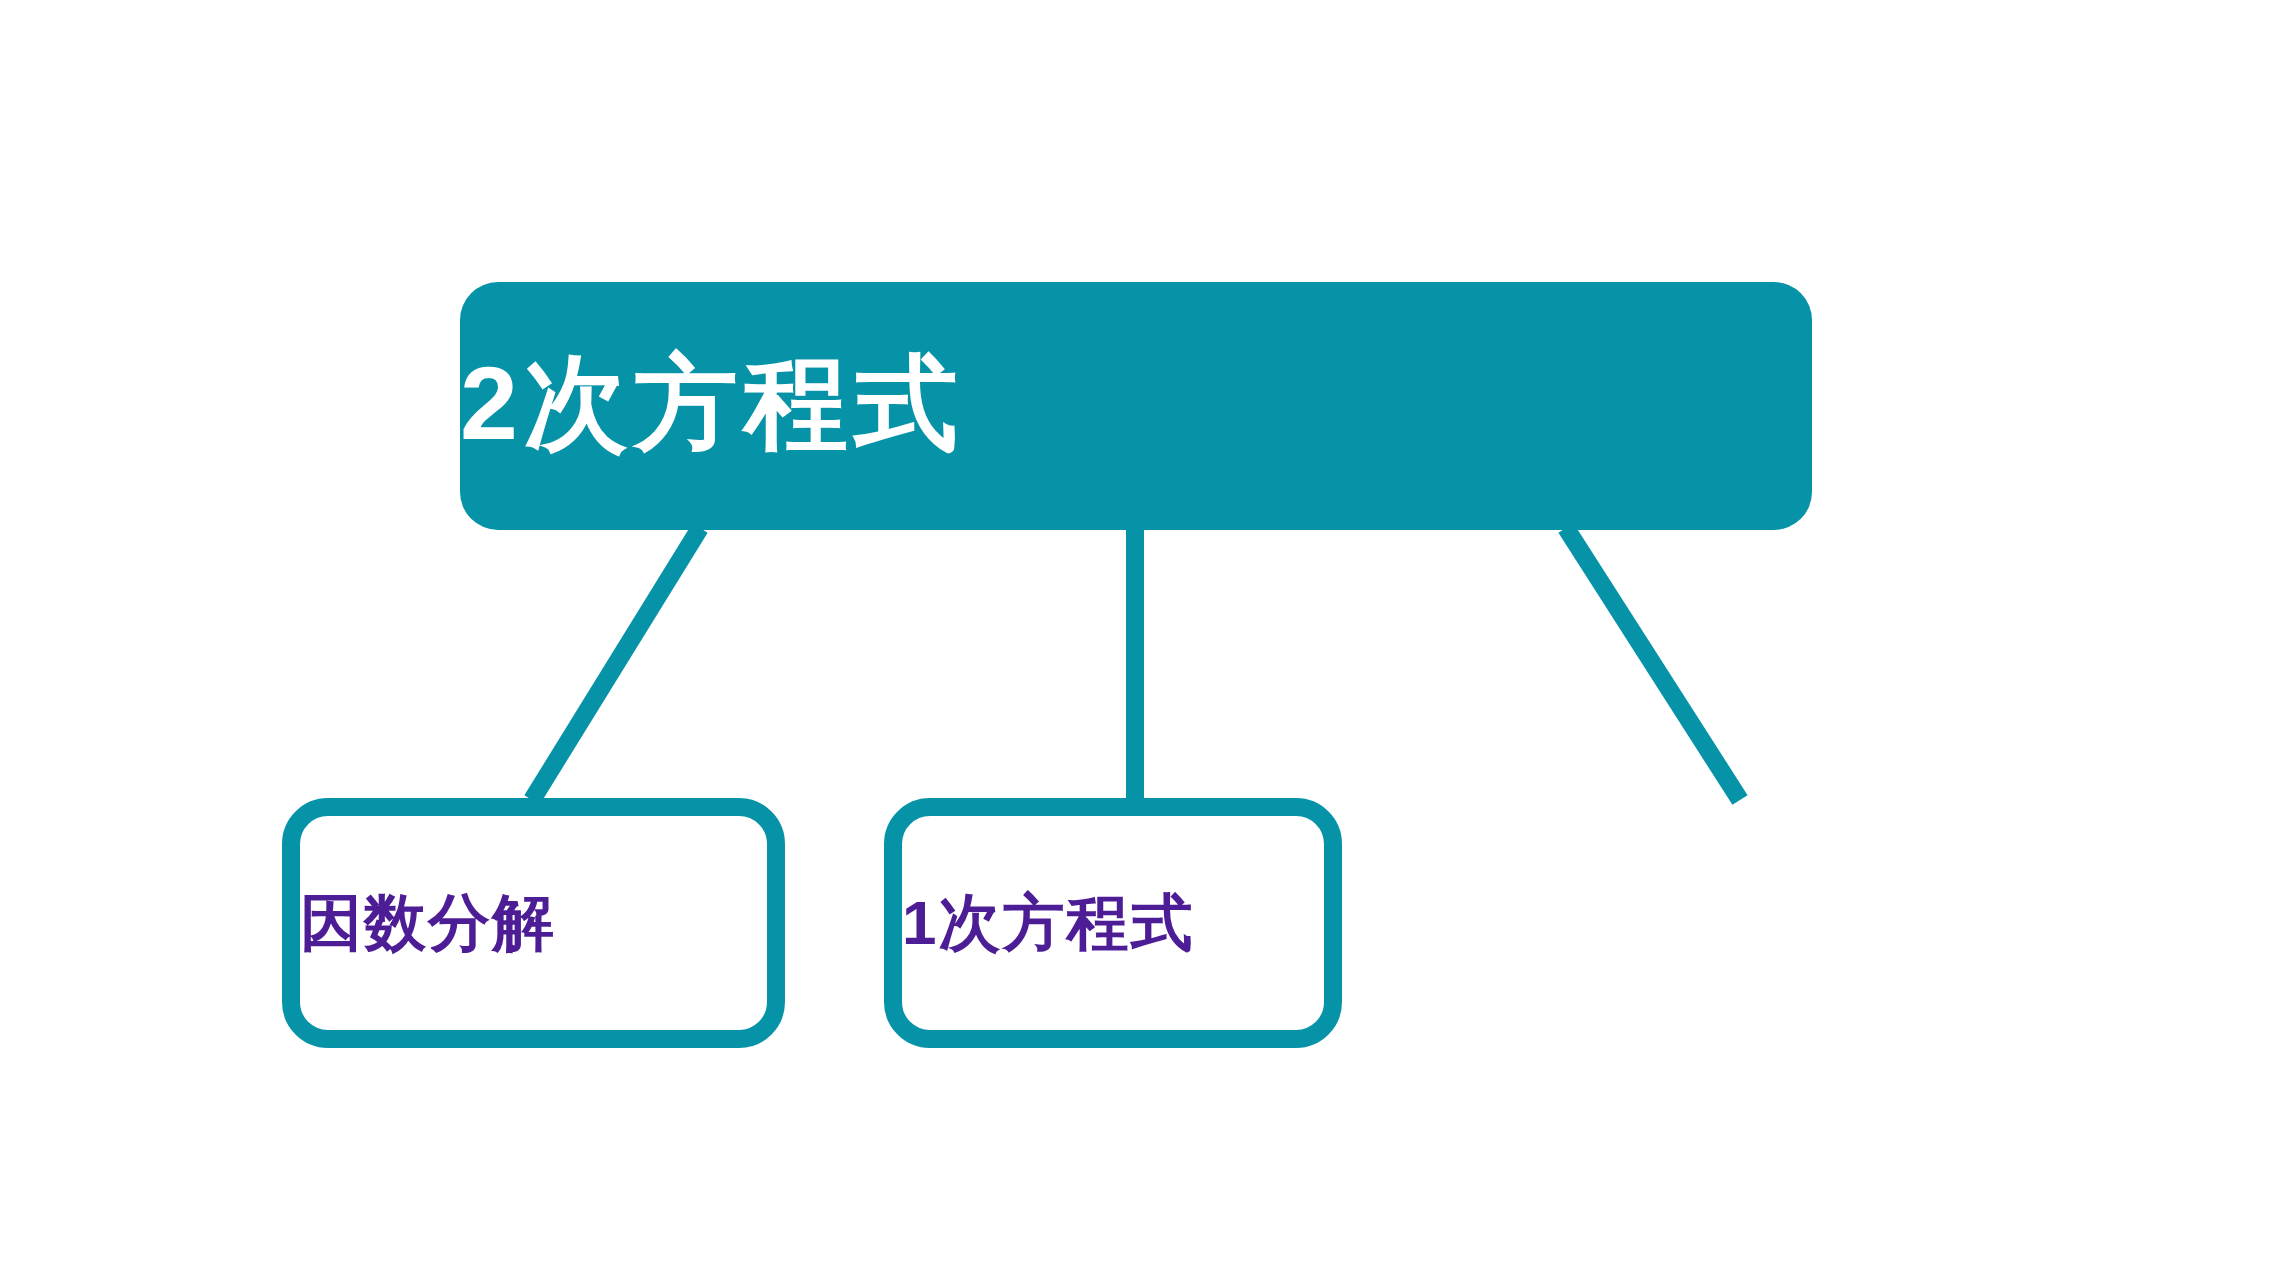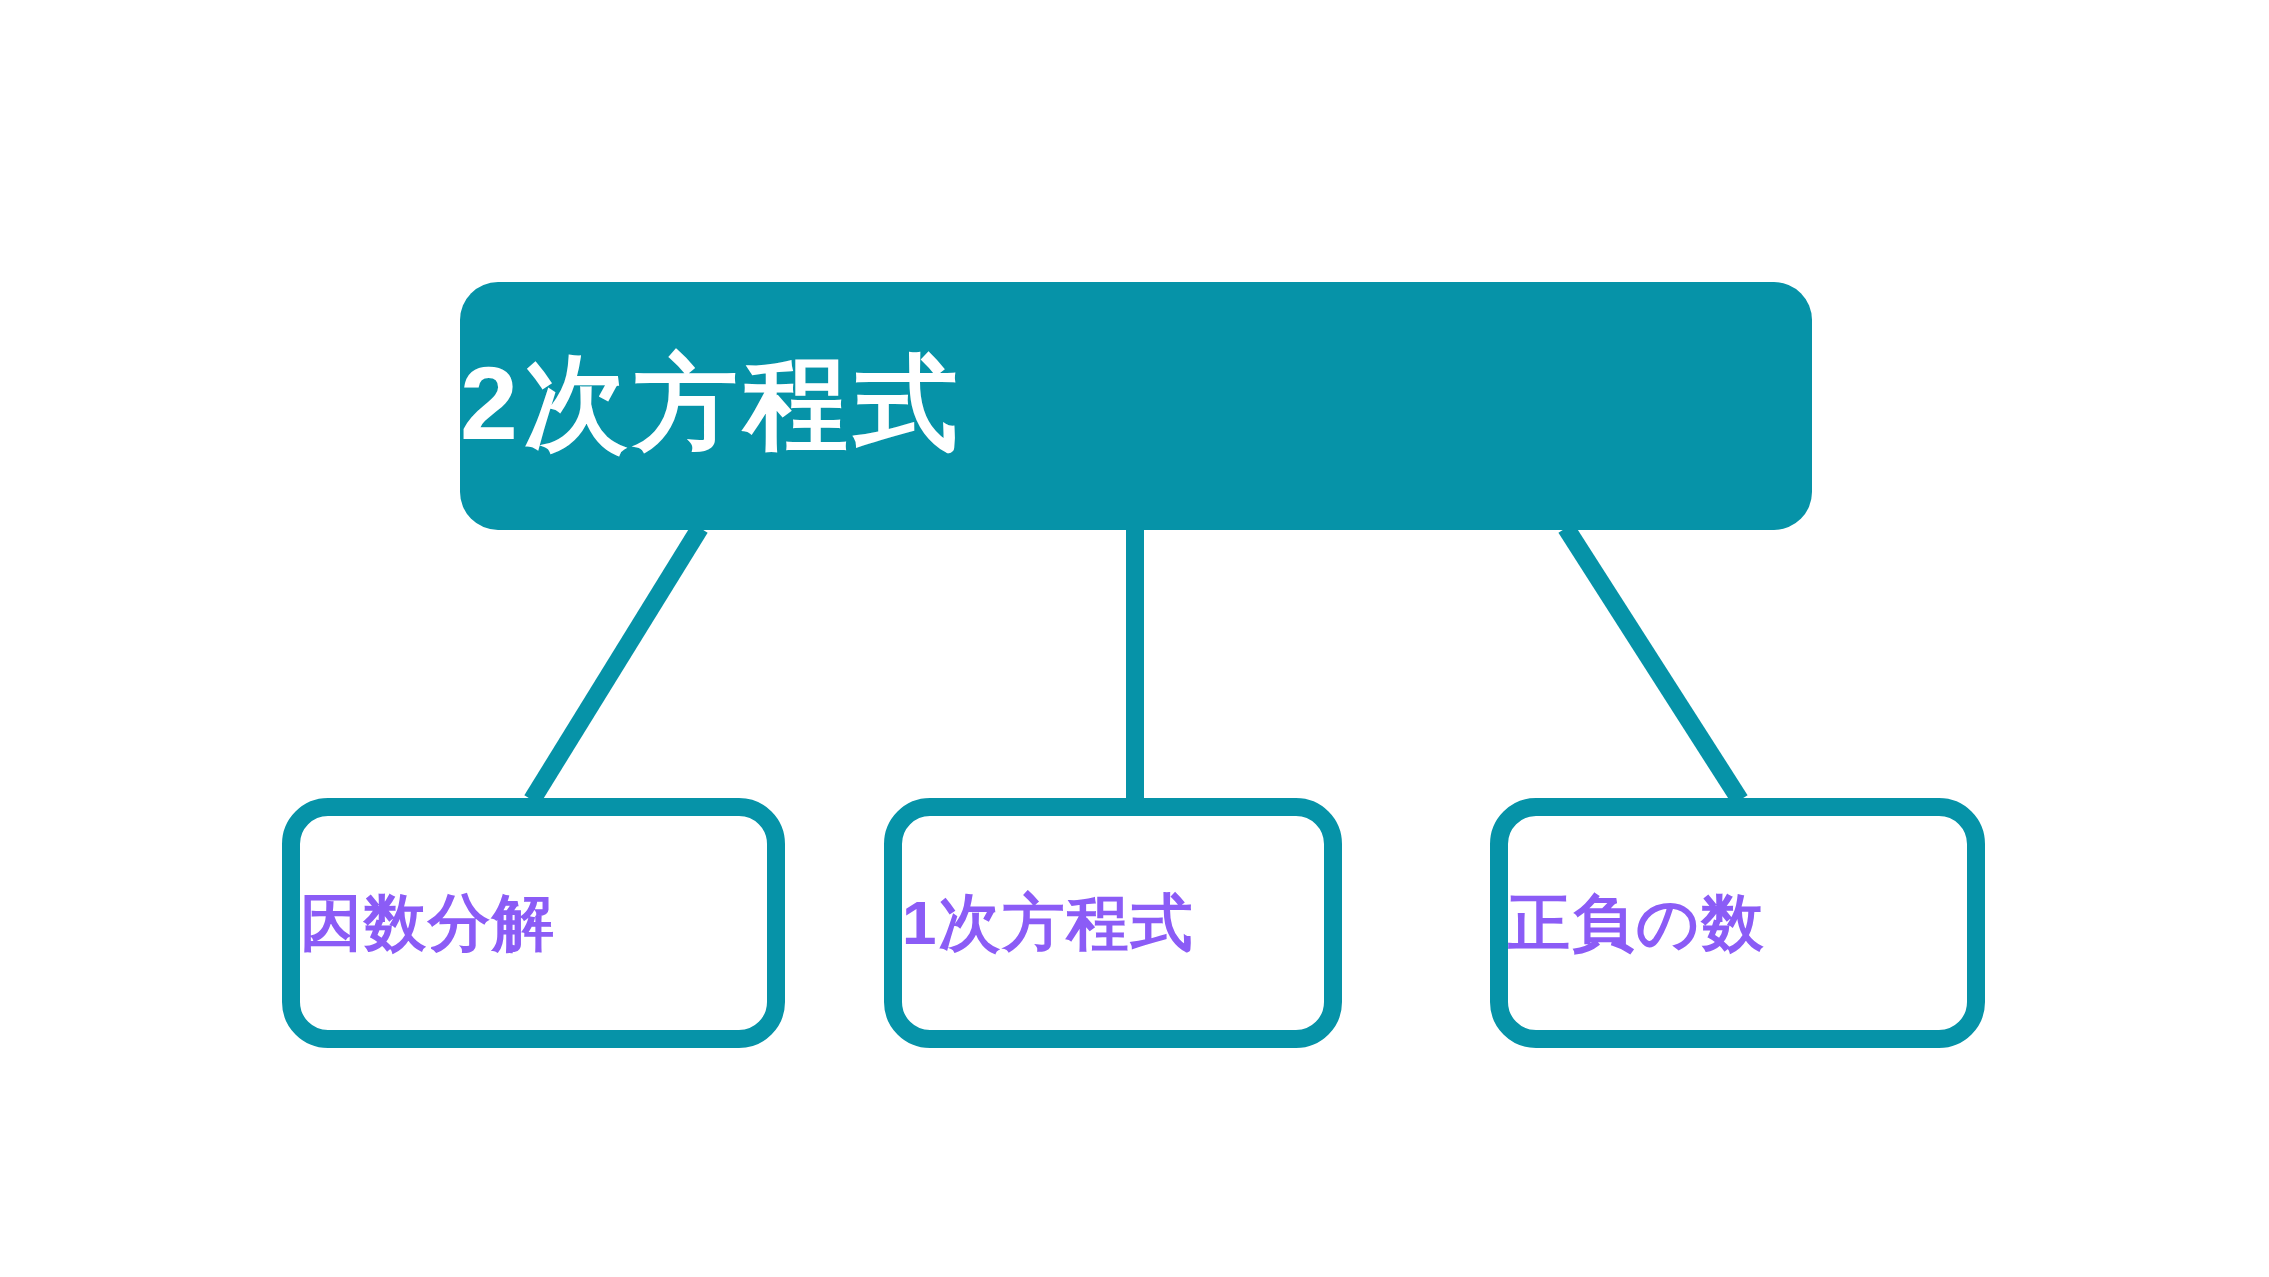--- a/index.html
+++ b/index.html
@@ -51,21 +51,21 @@
   }
   .node-child {
     top: 798px;
     height: 250px;
     background: #ffffff;
     border: 18px solid #0693a8;
     border-radius: 46px;
     z-index: 3;
   }
   .node-child .node-label {
-    color: #8b5cf6;
+    color: #4c1d95;
     font-size: 62px;
     font-weight: 700;
     letter-spacing: 2px;
     line-height: 1;
   }
   .child-1 { left: 282px;  width: 503px; }
   .child-2 { left: 884px;  width: 458px; }
   .child-3 { left: 1490px; width: 495px; }
 </style>
 </head>
@@ -84,17 +84,14 @@
   </div>
 
   <div class="node node-child child-1">
     <span class="node-label">因数分解</span>
   </div>
 
   <div class="node node-child child-2">
     <span class="node-label">1次方程式</span>
   </div>
 
-  <div class="node node-child child-3">
-    <span class="node-label">正負の数</span>
-  </div>
 
 </div>
 
 </body></html>

